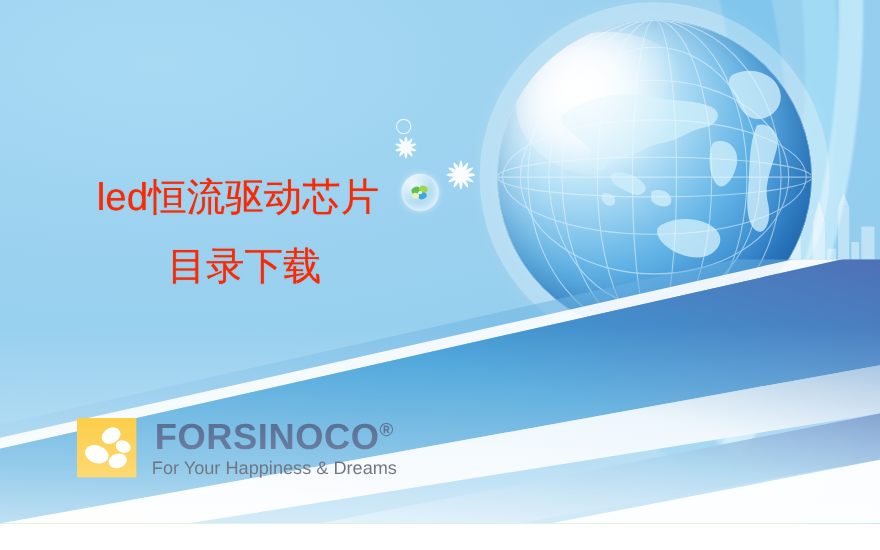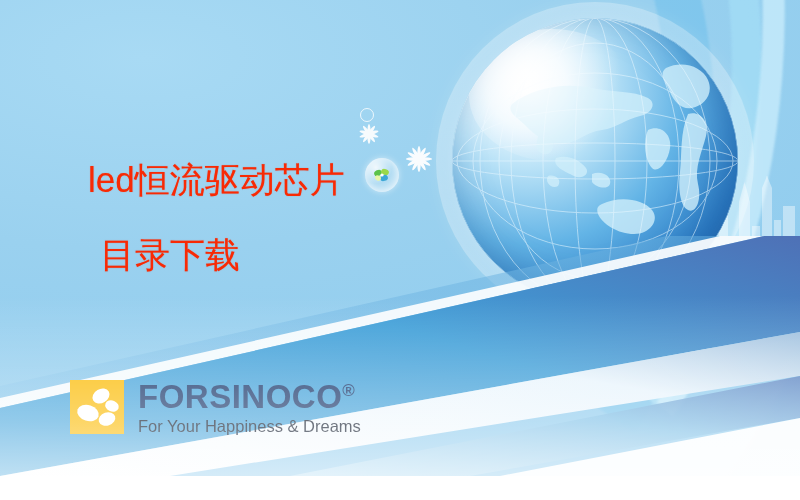--- a/index.html
+++ b/index.html
@@ -4,20 +4,21 @@
 <title>Banner</title>
 <style>
   html,body{margin:0;padding:0;background:#fff;}
   body{font-family:"Liberation Sans",sans-serif;}
 
   #banner{
     position:relative;
     width:800px;height:476px;
     overflow:hidden;
     background:#bef264;
+    text-align:center;
   }
 
   
   .bg-base{
     position:absolute;inset:0;
     background:
       radial-gradient(120% 90% at 18% 12%, #a8daf4 0%, #9ad1ef 45%, #8ecbee 100%),
       linear-gradient(180deg,#9cd2ef 0%,#9ed4f0 55%,#bfe3f6 88%,#d8eefa 100%);
   }
   .bg-lower-light{
@@ -104,21 +105,21 @@
   
   .headline{
     position:absolute;left:88px;top:162px;
     color:#f82a05;
     font-family:"DejaVu Serif","Liberation Serif",serif;
     font-size:35px;line-height:1.0;
     white-space:nowrap;
     text-shadow:0 0 1px rgba(248,42,5,.5);
   }
   .headline .l1{display:block;}
-  .headline .l2{display:block;margin-top:40px;margin-left:12px;}
+  .headline .l2{display:block;margin-top:28px;margin-left:12px;}
   .headline .latin{
     font-family:"Liberation Sans",sans-serif;
     font-weight:400;
   }
 
   
   .logo-lockup{
     position:absolute;left:70px;top:380px;
     display:flex;align-items:flex-start;
   }

